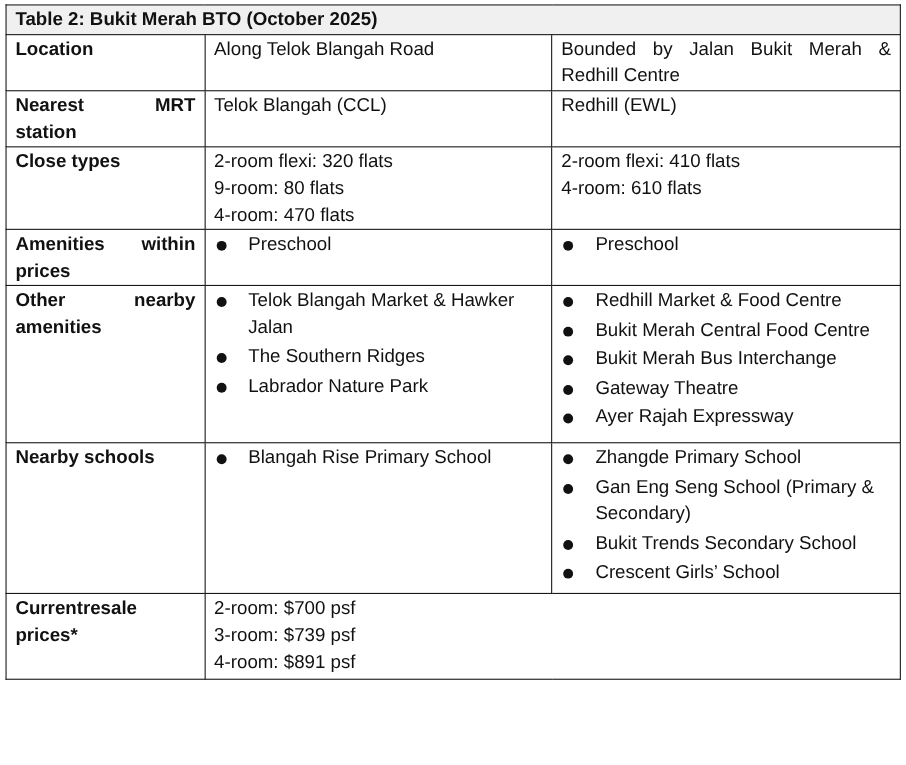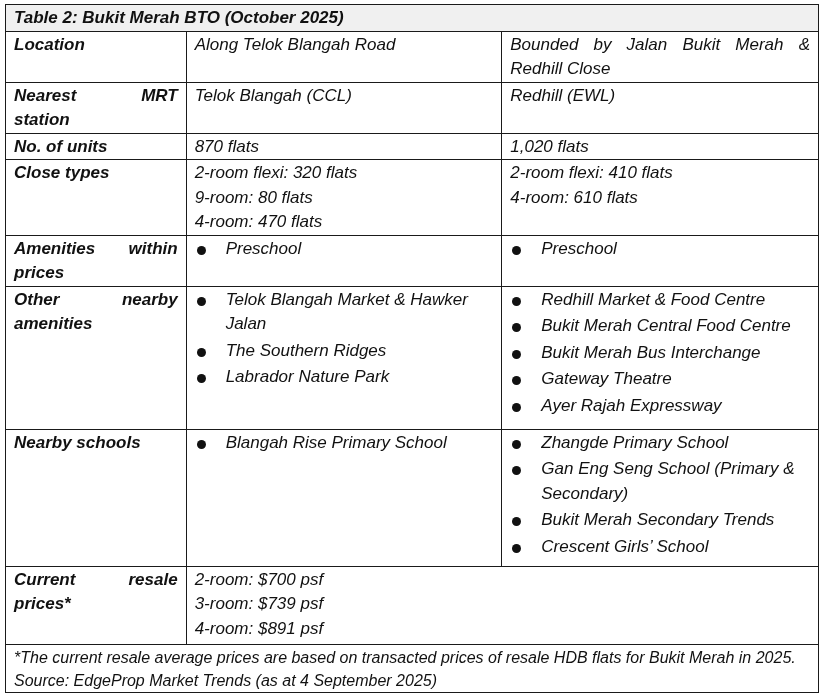--- a/index.html
+++ b/index.html
@@ -23,21 +23,20 @@
       border-collapse: collapse;
       table-layout: fixed;
       font-size: 17px;
       line-height: 24.5px;
     }
     .tbl td {
       border: 1.5px solid #1a1a1a;
       vertical-align: top;
       padding: 1px 8px 0 8px;
       overflow: hidden;
-      font-style: italic;
     }
     .title-cell {
       background: #f0f0f0;
       font-weight: bold;
       padding: 1px 8px 0 8px !important;
       height: 24px;
     }
     .label {
       font-weight: bold;
       text-align: justify;
@@ -100,41 +99,36 @@
       <td colspan="3" class="title-cell">Table 2: Bukit Merah BTO (October 2025)</td>
     </tr>
 
     <tr class="h-loc">
       <td class="label">
         <span class="line">Location</span>
       </td>
       <td>Along Telok Blangah Road</td>
       <td>
         <span class="line justify">Bounded by Jalan Bukit Merah &amp;</span>
-        <span class="line">Redhill Close</span>
+        <span class="line">Redhill Centre</span>
       </td>
     </tr>
 
     <tr class="h-mrt">
       <td class="label">
         <span class="line" style="display:flex;justify-content:space-between;">
           <span>Nearest</span>
           <span>MRT</span>
         </span>
         <span class="line">station</span>
       </td>
       <td>Telok Blangah (CCL)</td>
       <td>Redhill (EWL)</td>
     </tr>
 
-    <tr class="h-units">
-      <td class="label">No. of units</td>
-      <td>870 flats</td>
-      <td>1,020 flats</td>
-    </tr>
 
     <tr class="h-flat">
       <td class="label">Close types</td>
       <td>
         <span class="line">2-room flexi: 320 flats</span>
         <span class="line">9-room: 80 flats</span>
         <span class="line">4-room: 470 flats</span>
       </td>
       <td>
         <span class="line">2-room flexi: 410 flats</span>
@@ -200,41 +194,35 @@
         </ul>
       </td>
       <td>
         <ul class="bul">
           <li><span class="dot"></span><span>Zhangde Primary School</span></li>
           <li>
               <span class="dot"></span>
               <span class="line">Gan Eng Seng School (Primary &amp;</span>
               <span class="line">Secondary)</span>
             </li>
-          <li><span class="dot"></span><span>Bukit Merah Secondary Trends</span></li>
+          <li><span class="dot"></span><span>Bukit Trends Secondary School</span></li>
           <li><span class="dot"></span><span>Crescent Girls’ School</span></li>
         </ul>
       </td>
     </tr>
 
     <tr class="h-price">
       <td class="label">
-        <span class="line" style="display:flex;justify-content:space-between;">
+        <span class="line" style="display:flex;justify-content:flex-start;">
           <span>Current</span>
           <span>resale</span>
         </span>
         <span class="line">prices*</span>
       </td>
       <td colspan="2">
         <span class="line">2-room: $700 psf</span>
         <span class="line">3-room: $739 psf</span>
         <span class="line">4-room: $891 psf</span>
       </td>
     </tr>
 
-    <tr>
-      <td colspan="3" class="footnote">
-        <span class="line">*The current resale average prices are based on transacted prices of resale HDB flats for Bukit Merah in 2025.</span>
-        <span class="line">Source: EdgeProp Market Trends (as at 4 September 2025)</span>
-      </td>
-    </tr>
   </tbody>
 </table>
 
 </body></html>

